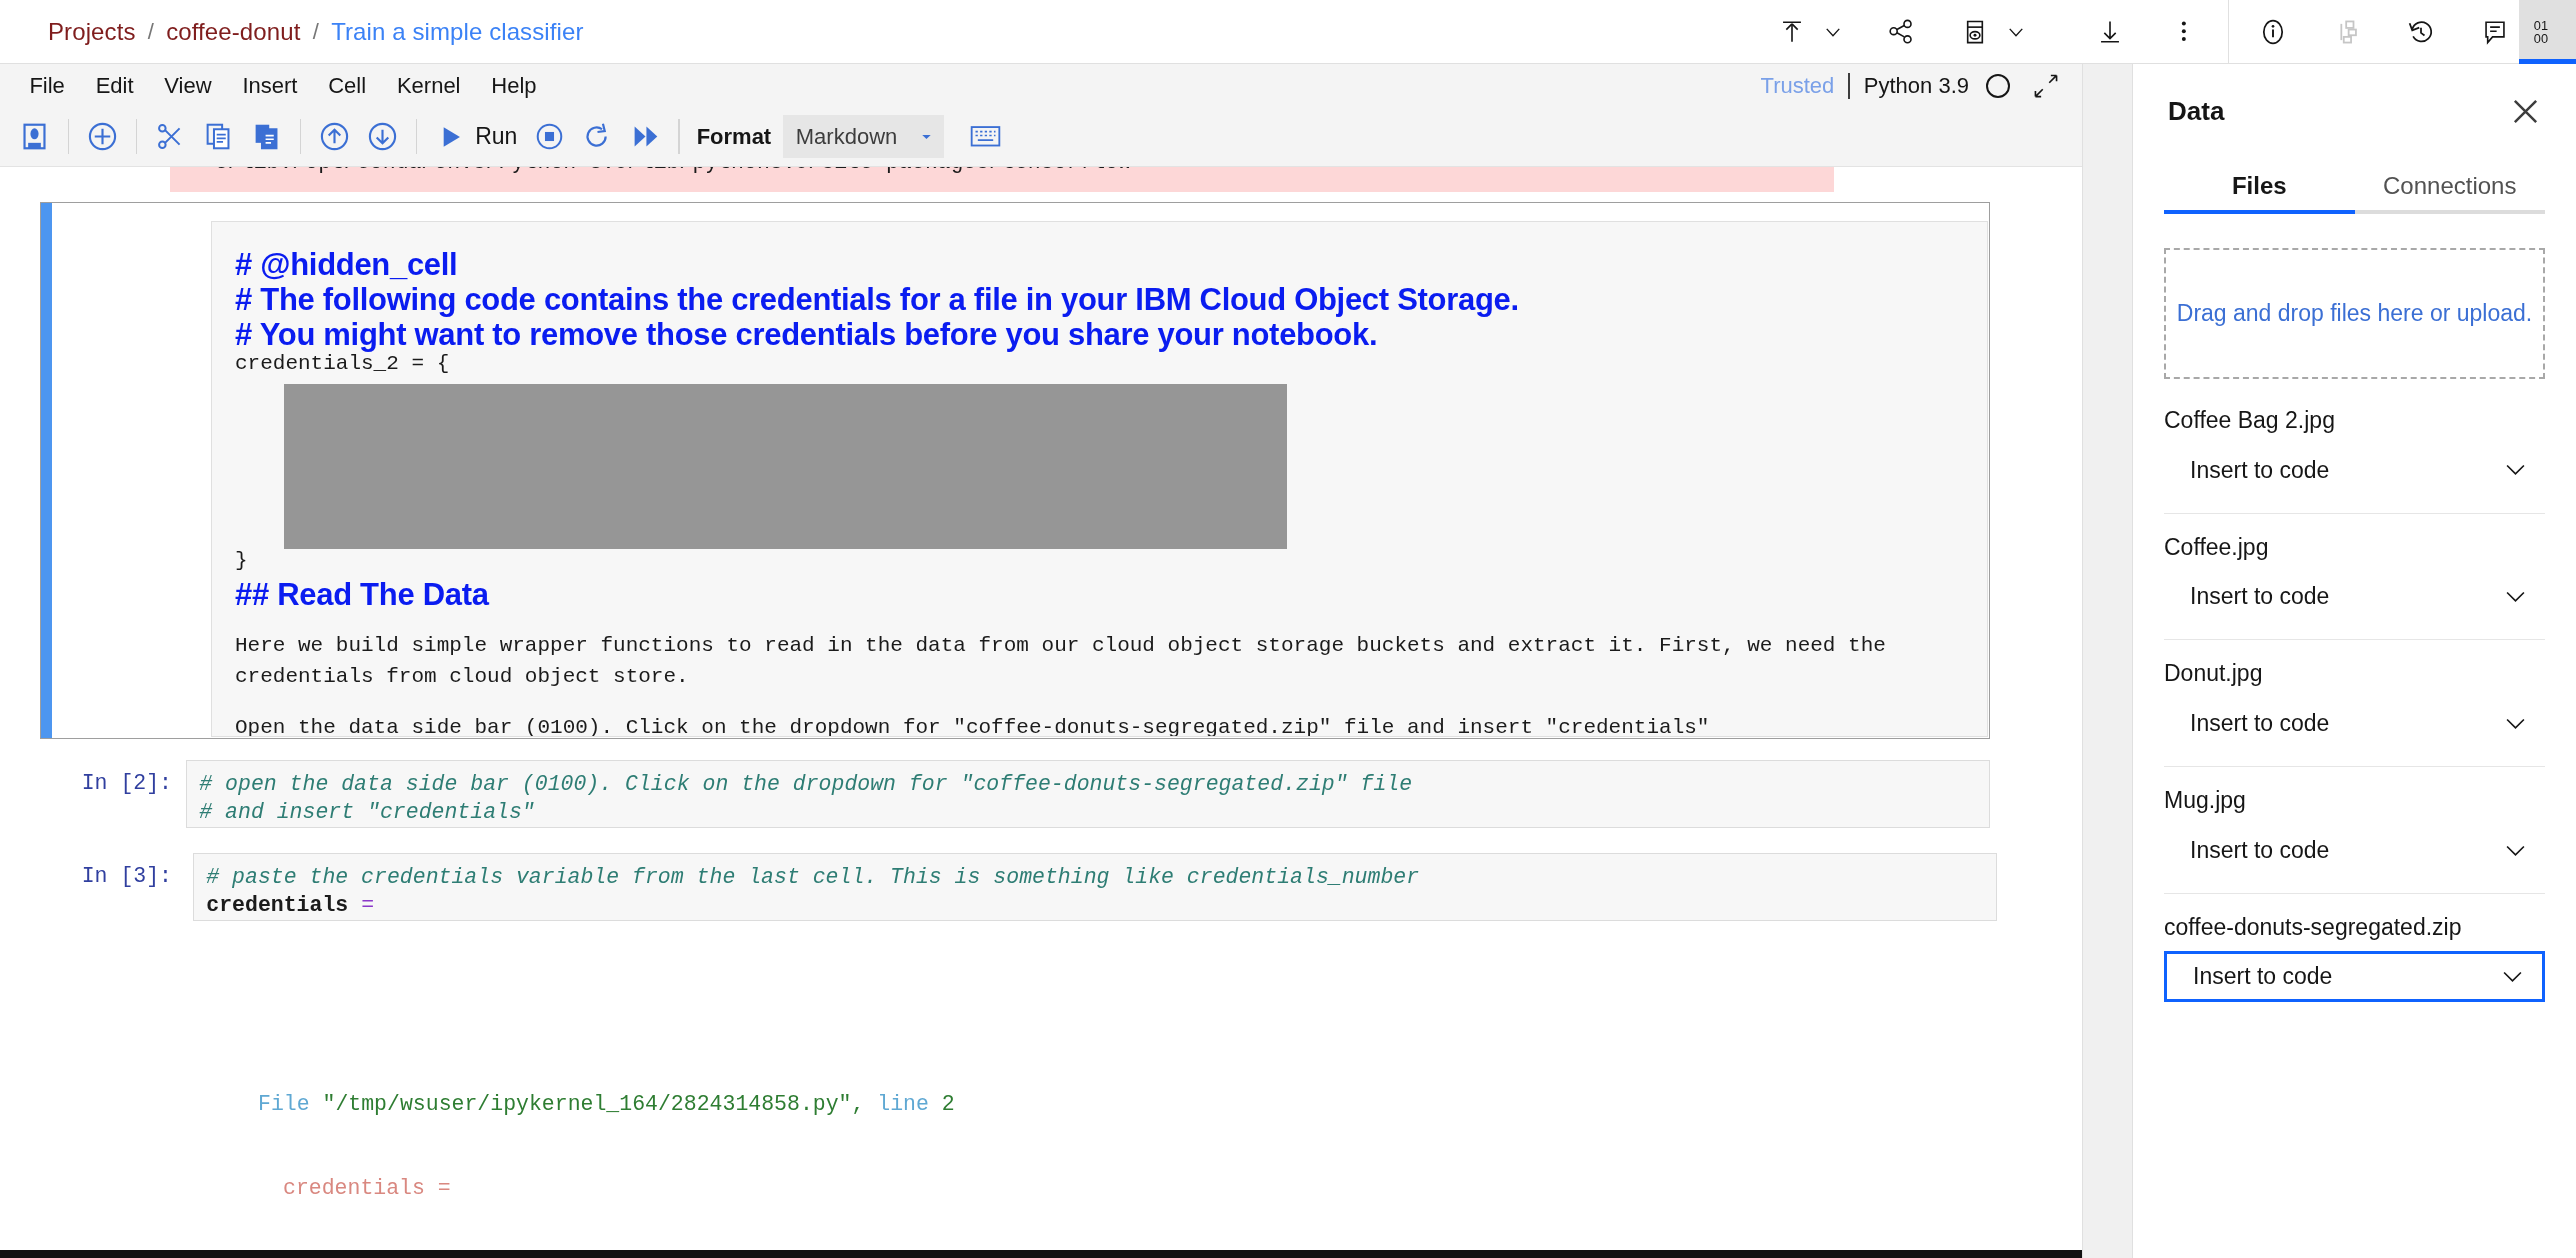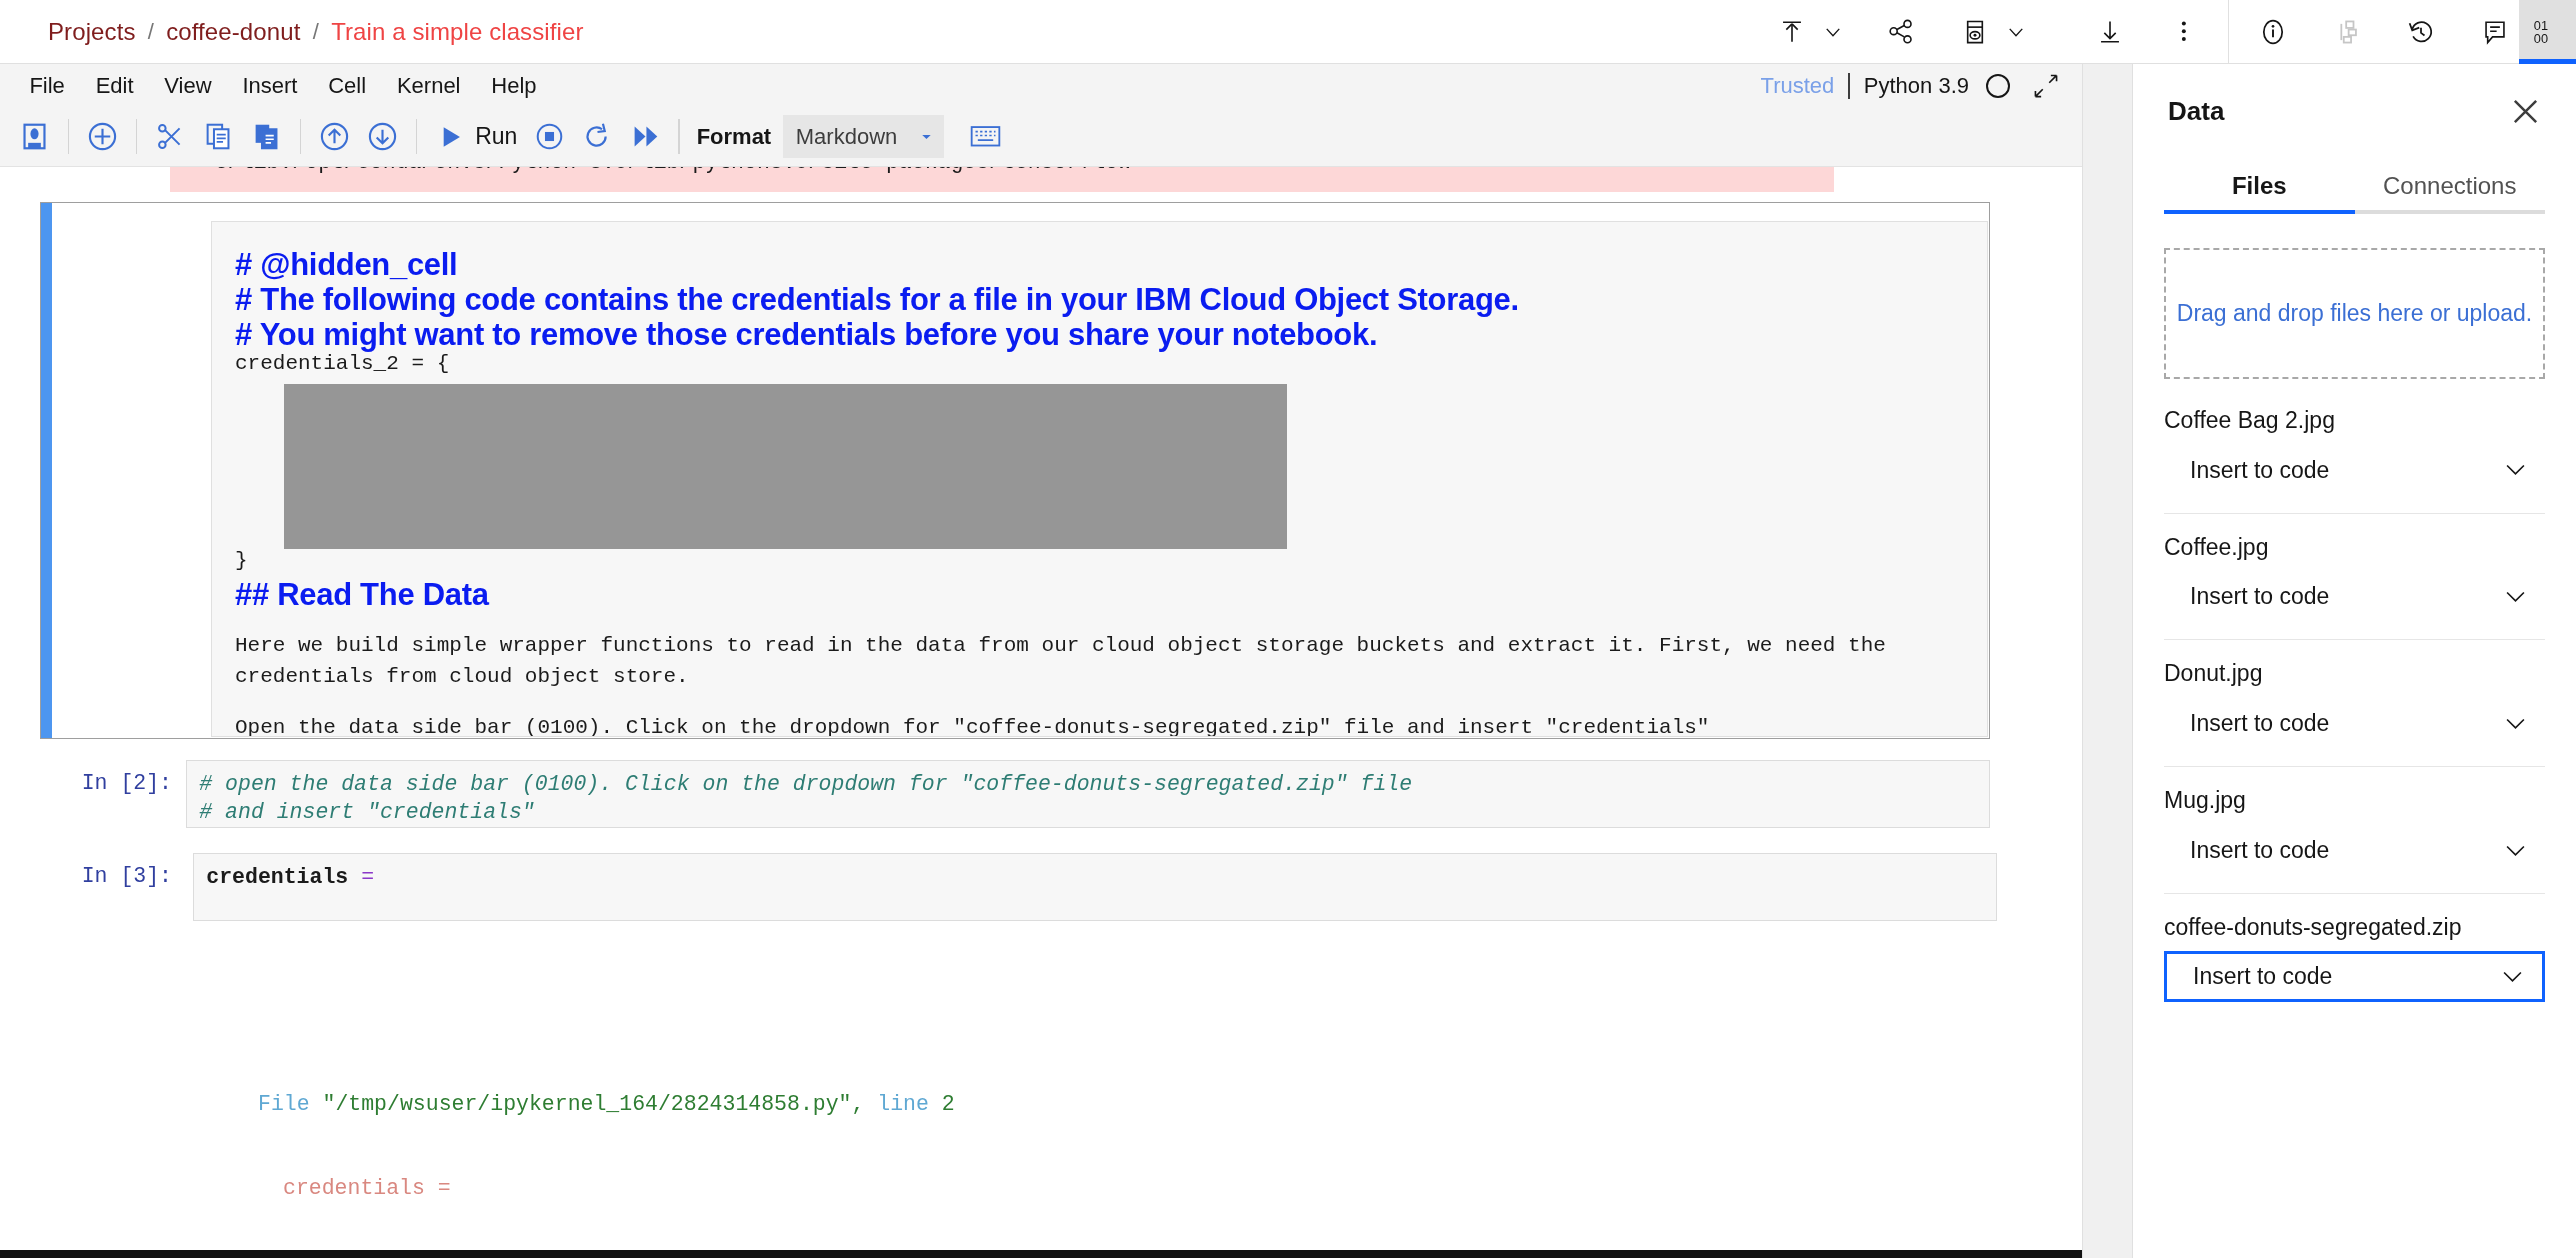--- a/index.html
+++ b/index.html
@@ -16,21 +16,21 @@
     background: #ffffff;
     border-bottom: 1.5px solid #e0e0e0;
     box-sizing: border-box;
     position: relative;
   }
   .crumbs { display: flex; align-items: center; padding-left: 48px; gap: 0px; }
   .crumb {
     font-size: 24px; color: #7f1d1d; letter-spacing: 0.1px;
     white-space: nowrap;
   }
-  .crumb.current { color: #ef4444; }
+  .crumb.current { color: #3b82f6; }
   .crumb-sep { font-size: 22px; color: #777; margin: 0 12.3px; }
 
   .topicons { margin-left: auto; display: flex; align-items: center; height: 64px; }
   .ticon {
     width: 48px; height: 64px;
     display: flex; align-items: center; justify-content: center;
     color: #161616;
   }
   .ticon.narrow { width: 35px; }
   .tsep { width: 1.5px; height: 64px; background: #e0e0e0; margin: 0 20px; }
@@ -485,20 +485,21 @@
         <div class="prompt">In [2]:</div>
         <div class="codebox" style="width:1804px; height:68px;">
           <div class="cmt"># open the data side bar (0100). Click on the dropdown for "coffee-donuts-segregated.zip" file</div>
           <div class="cmt"># and insert "credentials"</div>
         </div>
       </div>
 
       <div class="cell-row" style="top:686px; left:40px;gap:7px;">
         <div class="prompt">In [3]:</div>
         <div class="codebox" style="width:1804px; height:68px;">
+          <div class="cmt"># paste the credentials variable from the last cell. This is something like credentials_number</div>
           <div>
             <span style="font-weight:bold;">credentials</span>
             <span class="op">=</span>
           </div>
         </div>
       </div>
 
       <div class="out-block" style="position:absolute; top:867px; left:215px;">
         <div style="padding-left:43px;"><span class="err-file">File</span> <span class="err-path">"/tmp/wsuser/ipykernel_164/2824314858.py",</span> <span class="err-file">line</span> <span class="err-path">2</span></div>
         <div class="err-src" style="padding-left:68px;">credentials =</div>

